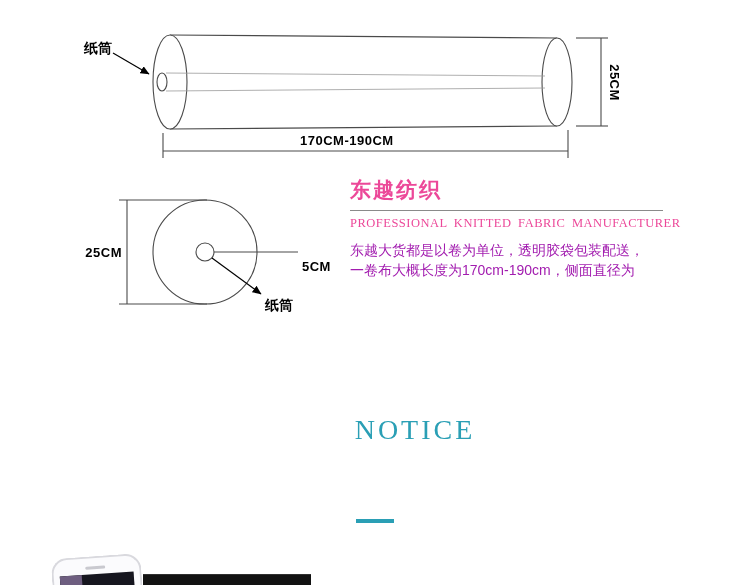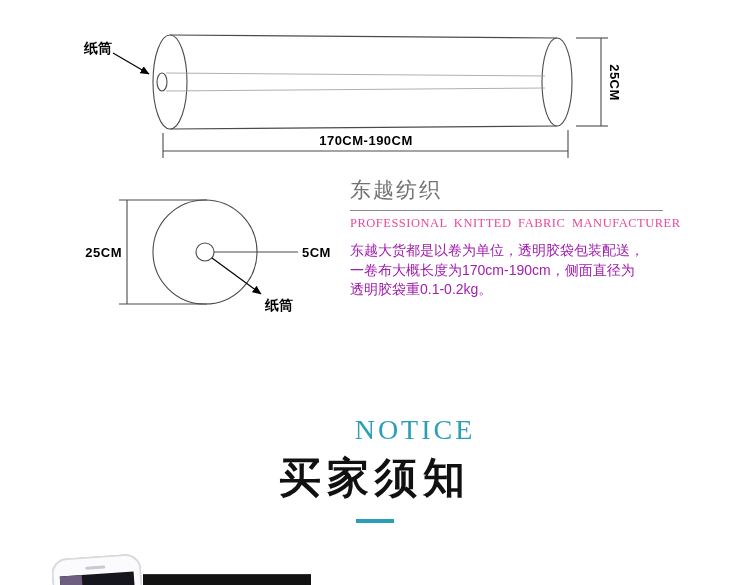--- a/index.html
+++ b/index.html
@@ -3,21 +3,21 @@
 <meta charset="utf-8">
 <style>
   html,body{margin:0;padding:0;background:#ffffff;}
   .page{position:relative;width:706px;height:585px;background:#ffffff;overflow:hidden;
         font-family:"Liberation Sans","DejaVu Sans",sans-serif;}
   .abs{position:absolute;}
   .lbl{position:absolute;color:#000;white-space:nowrap;}
   .dim{font-size:13px;font-weight:bold;letter-spacing:0.5px;}
   .cjk{font-size:14px;font-weight:bold;}
   .rot90{transform:rotate(90deg);}
-  .brand-name{left:350px;top:176px;font-size:21px;letter-spacing:2px;color:#737373;font-weight:400;}
+  .brand-name{left:350px;top:176px;font-size:21px;letter-spacing:2px;color:#ec4899;font-weight:700;}
   .brand-divider{left:350px;top:210px;width:313px;height:1px;background:#8a8a8a;}
   .brand-tagline{left:350px;top:216px;font-family:"Liberation Serif","DejaVu Serif",serif;
                  font-size:12.5px;letter-spacing:0.5px;word-spacing:3px;color:#ec4899;}
   .brand-desc{left:350px;top:241px;font-size:14px;line-height:19.5px;color:#a21caf;font-weight:500;}
   .notice-en{left:0;top:414px;width:750px;text-align:center;
              font-family:"Liberation Serif","DejaVu Serif",serif;
              font-size:28px;letter-spacing:3px;color:#2a9fb5;margin-left:40px;}
   .notice-zh{left:0;top:450px;width:750px;text-align:center;font-size:42px;font-weight:bold;
              letter-spacing:6px;color:#111;}
   .notice-bar{left:356px;top:519px;width:38px;height:4px;background:#2a9fb5;}
@@ -69,38 +69,36 @@
         <line x1="119" y1="200" x2="207" y2="200"></line>
         <line x1="119" y1="304" x2="207" y2="304"></line>
         <line x1="127" y1="200" x2="127" y2="304"></line>
       </g>
       <line x1="214" y1="252" x2="298" y2="252"></line>
       <line x1="212" y1="258" x2="261" y2="294" stroke="#000000" stroke-width="1.2" marker-end="url(#arrow)"></line>
     </g>
   </svg>
 
   <div class="lbl cjk" style="left:84px;top:40px">纸筒</div>
-  <div class="lbl dim" style="left:300px;top:133px;width:132px;text-align:center">170CM-190CM</div>
+  <div class="lbl dim" style="left:300px;top:133px;width:132px;">170CM-190CM</div>
   <div class="lbl dim rot90" style="left:593px;top:75px;width:42px;text-align:center">25CM</div>
 
   <div class="lbl dim" style="left:78px;top:245px;width:44px;text-align:right">25CM</div>
-  <div class="lbl dim" style="left:302px;top:245px">5CM</div>
+  <div class="lbl dim" style="left:302px;top:259px">5CM</div>
   <div class="lbl cjk" style="left:265px;top:297px">纸筒</div>
 
   <div class="lbl brand-name">东越纺织</div>
   <div class="abs brand-divider"></div>
   <div class="lbl brand-tagline">PROFESSIONAL KNITTED FABRIC MANUFACTURER</div>
   <div class="lbl brand-desc">
     <div>东越大货都是以卷为单位，透明胶袋包装配送，</div>
     <div>一卷布大概长度为170cm-190cm，侧面直径为</div>
-    <div>透明胶袋重0.1-0.2kg。</div>
   </div>
 
   <div class="lbl notice-en">NOTICE</div>
-  <div class="lbl notice-zh">买家须知</div>
   <div class="abs notice-bar"></div>
 
   <div class="abs phone">
     <div class="phone-speaker"></div>
     <div class="phone-screen">
       <div class="phone-screen-accent"></div>
     </div>
   </div>
   <div class="abs dark-photo"></div>
 

